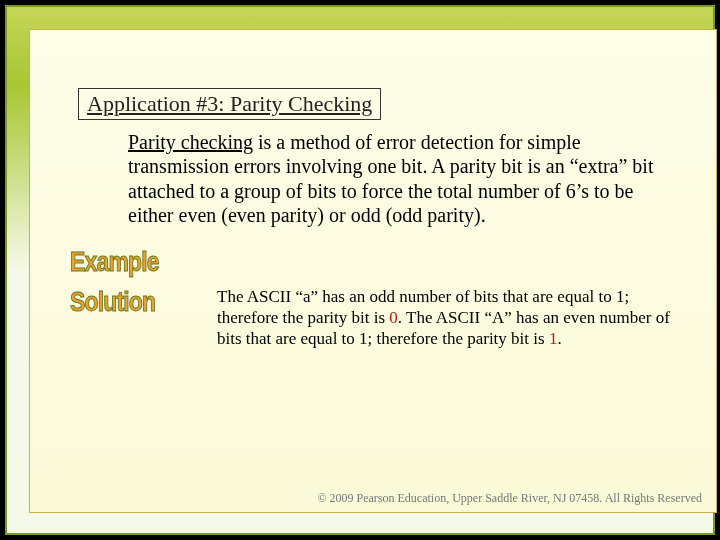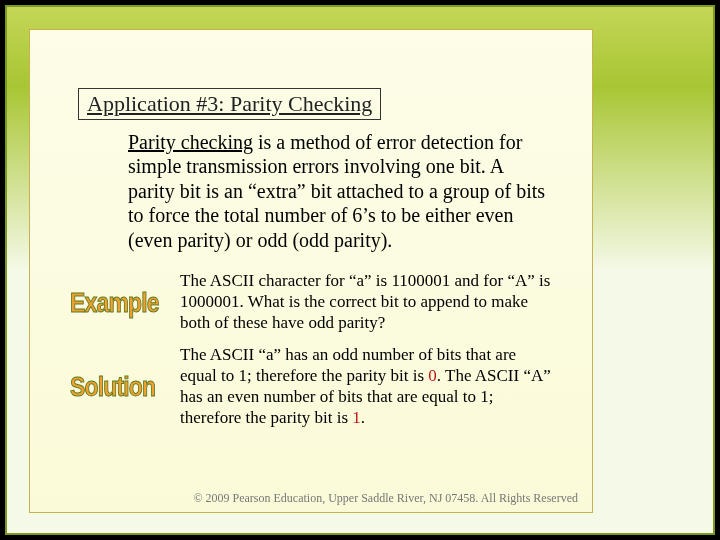--- a/index.html
+++ b/index.html
@@ -13,21 +13,21 @@
   .slide {
     position: absolute;
     top: 5px; left: 5px;
     width: 710px; height: 530px;
     background: linear-gradient(to bottom, #c4d658 0%, #a8c633 15%, #f5f9e8 50%, #f5f9e8 100%);
     border: 2px solid #7a9b1f;
   }
   .inner {
     position: absolute;
     top: 22px; left: 22px;
-    width: 564px; height: 484px;
+    width: 688px; height: 484px;
     background: linear-gradient(to bottom, #fdfde8 0%, #fbfad8 100%);
     border: 1px solid #c8b050;
     padding: 40px 18px 10px 30px;
   }
   .title-box {
     display: inline-block;
     border: 1px solid #333;
     padding: 2px 8px;
     font-size: 22px;
     color: #222;
@@ -38,22 +38,23 @@
   .title-underline { text-decoration: underline; }
   .intro {
     font-size: 20px;
     color: #000;
     margin: 10px 25px 18px 68px;
     line-height: 1.22;
   }
   .intro .lead { text-decoration: underline; font-weight: normal; margin-top: 40px; }
   .row {
     display: flex;
-    align-items: center;
+    align-items: flex-start;
     margin: 6px 10px 10px 10px;
+    gap: 37px;
   }
   .label-word {
     font-family: Arial, Helvetica, sans-serif;
     font-weight: 900;
     font-size: 28px;
     letter-spacing: -1px;
     color: #f0a030;
     -webkit-text-stroke: 1px #5a7a1a;
     text-shadow: 1px 1px 0 #fff;
     transform: scaleX(0.82);
@@ -89,21 +90,20 @@
     <div class="title-box">
       <span class="title-underline">Application #3: Parity Checking</span>
     </div>
 
     <p class="intro">
       <span class="lead">Parity checking</span><span> is a method of error detection for simple transmission errors involving one bit. A parity bit is an “extra” bit attached to a group of bits to force the total number of 6’s to be either even (even parity) or odd (odd parity).</span>
     </p>
 
     <div class="row">
       <div class="label-word">Example</div>
-      <div class="row-text">The ASCII character for “a” is 1100001 and for “A” is 1000001. What is the correct bit to append to make both of these have odd parity?</div>
     </div>
 
     <div class="row">
       <div class="label-word">Solution</div>
       <div class="row-text">
         <span>The ASCII “a” has an odd number of bits that are equal to 1; therefore the parity bit is </span><span class="zero">0</span><span>. The ASCII “A” has an even number of bits that are equal to 1; therefore the parity bit is </span><span class="one">1</span><span>.</span>
       </div>
     </div>
 
     <div class="footer">© 2009 Pearson Education, Upper Saddle River, NJ 07458. All Rights Reserved</div>

